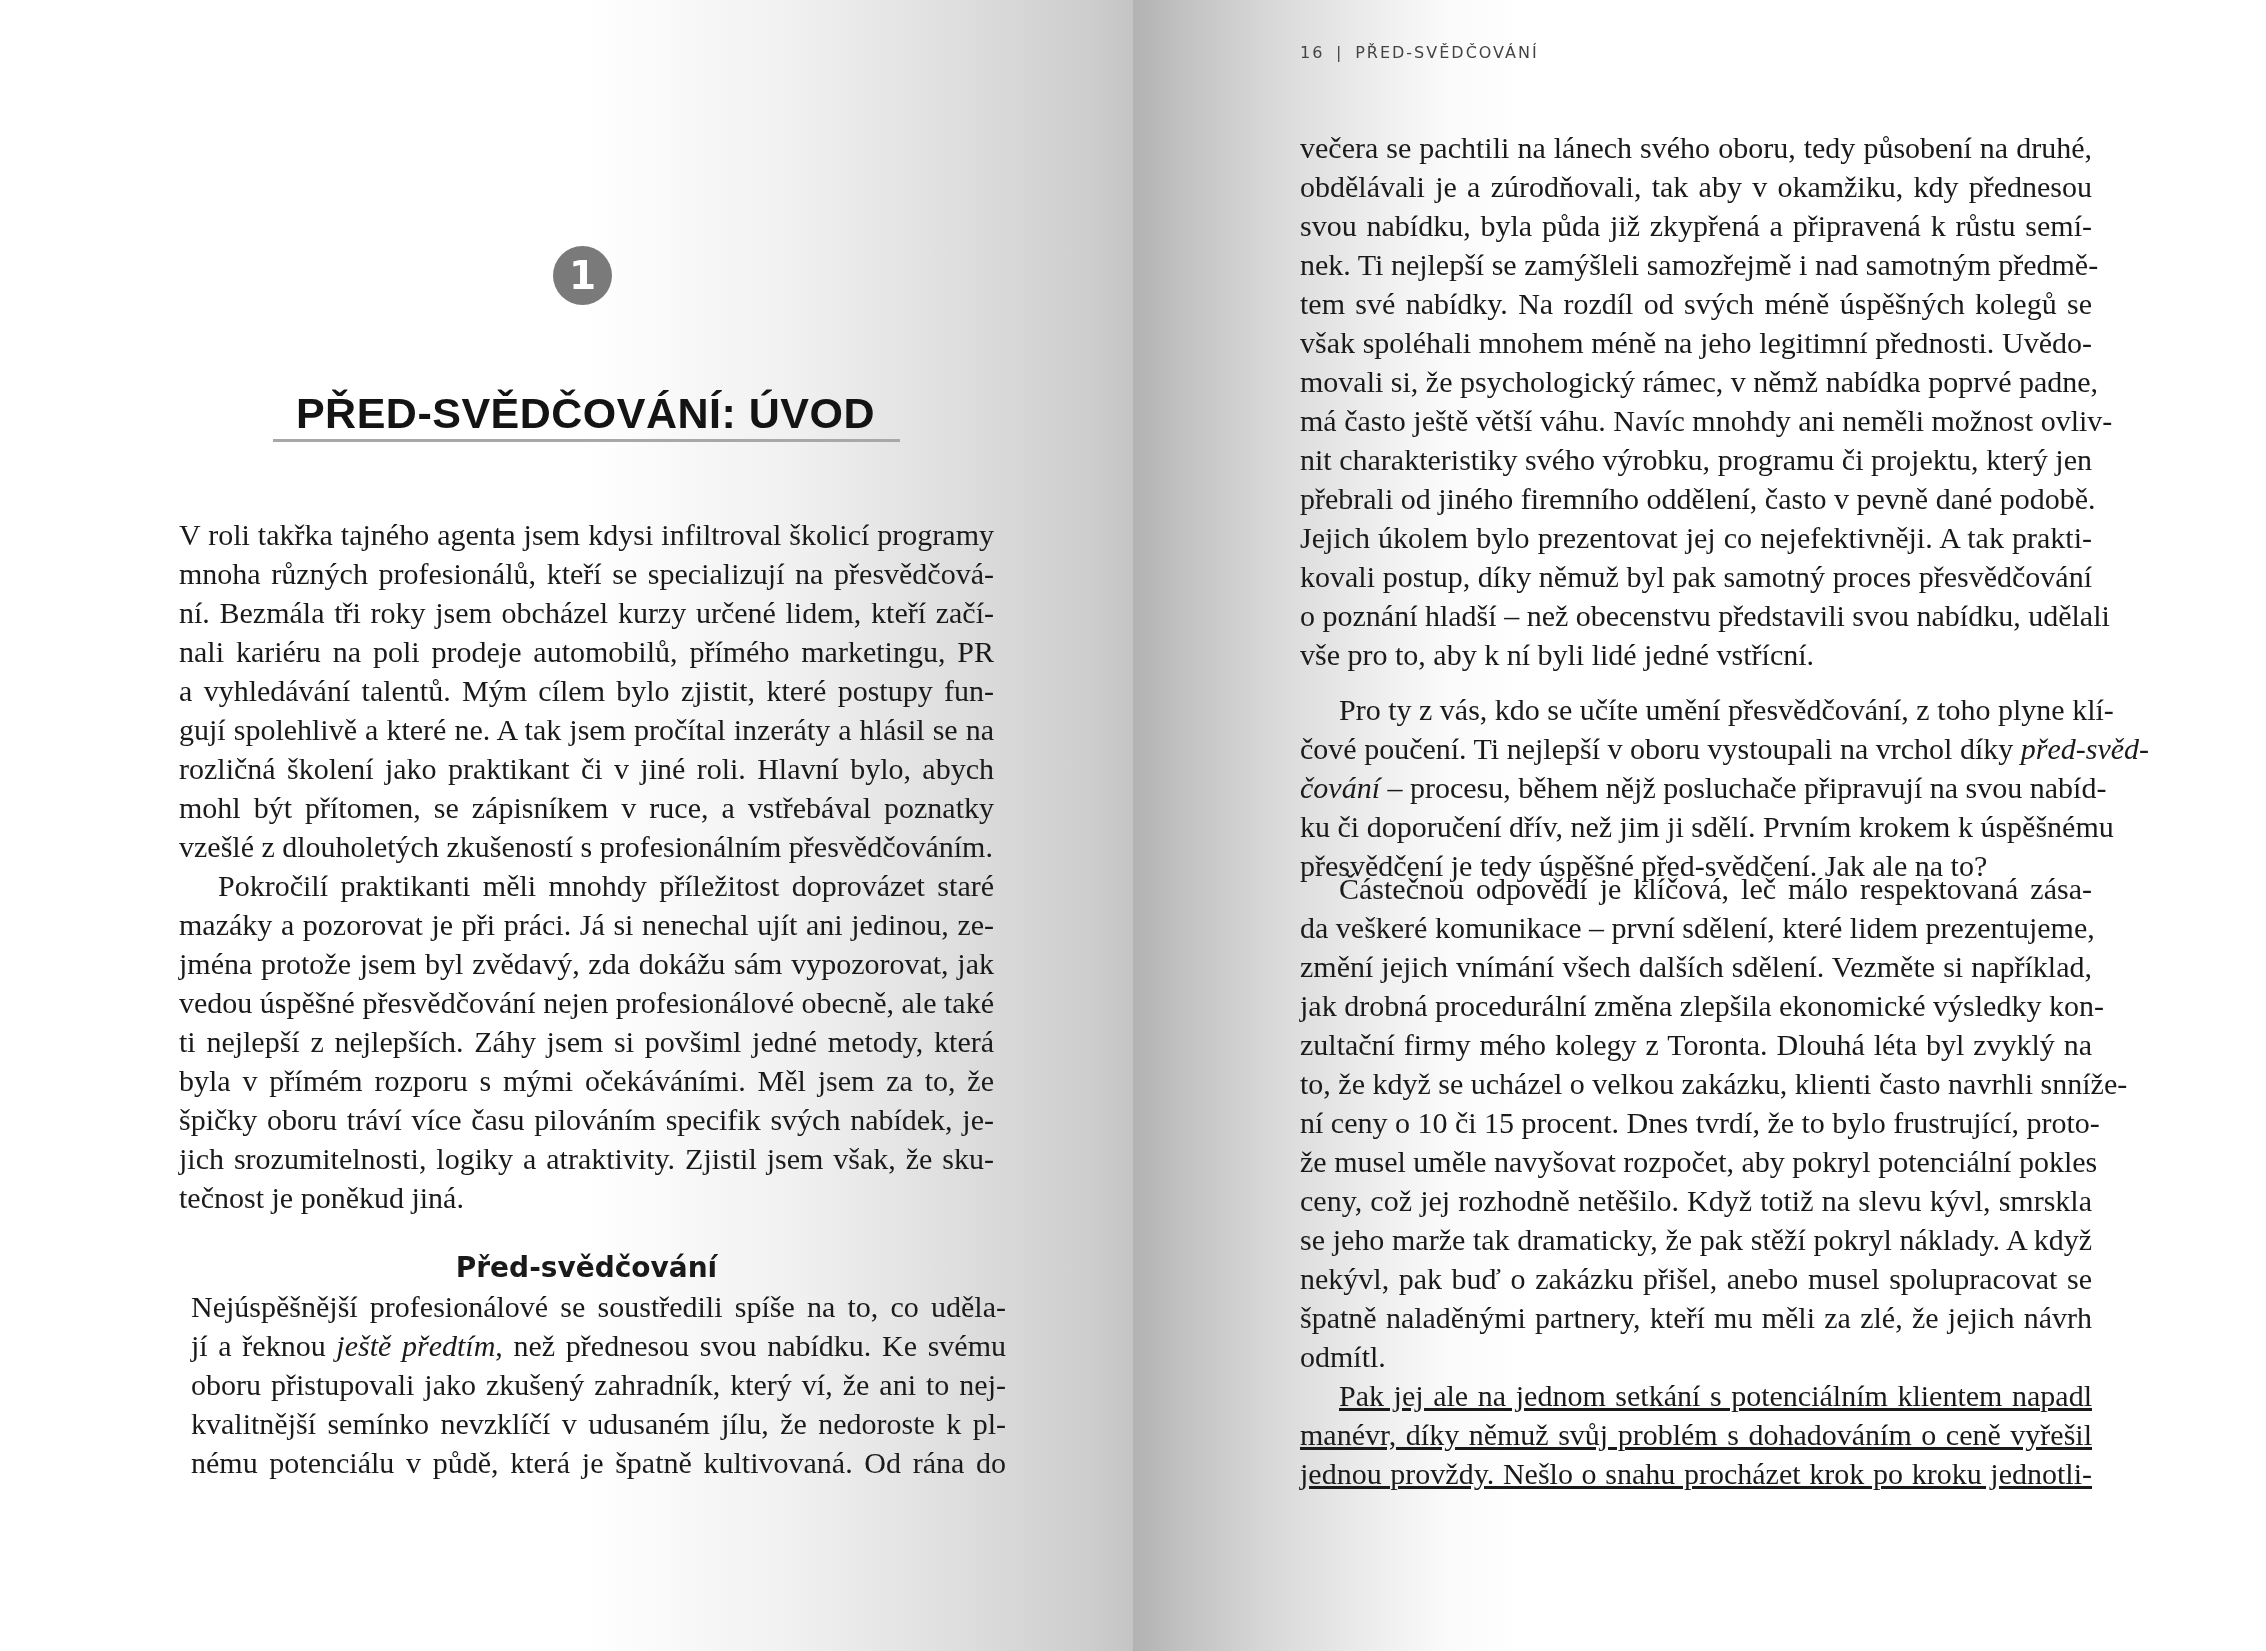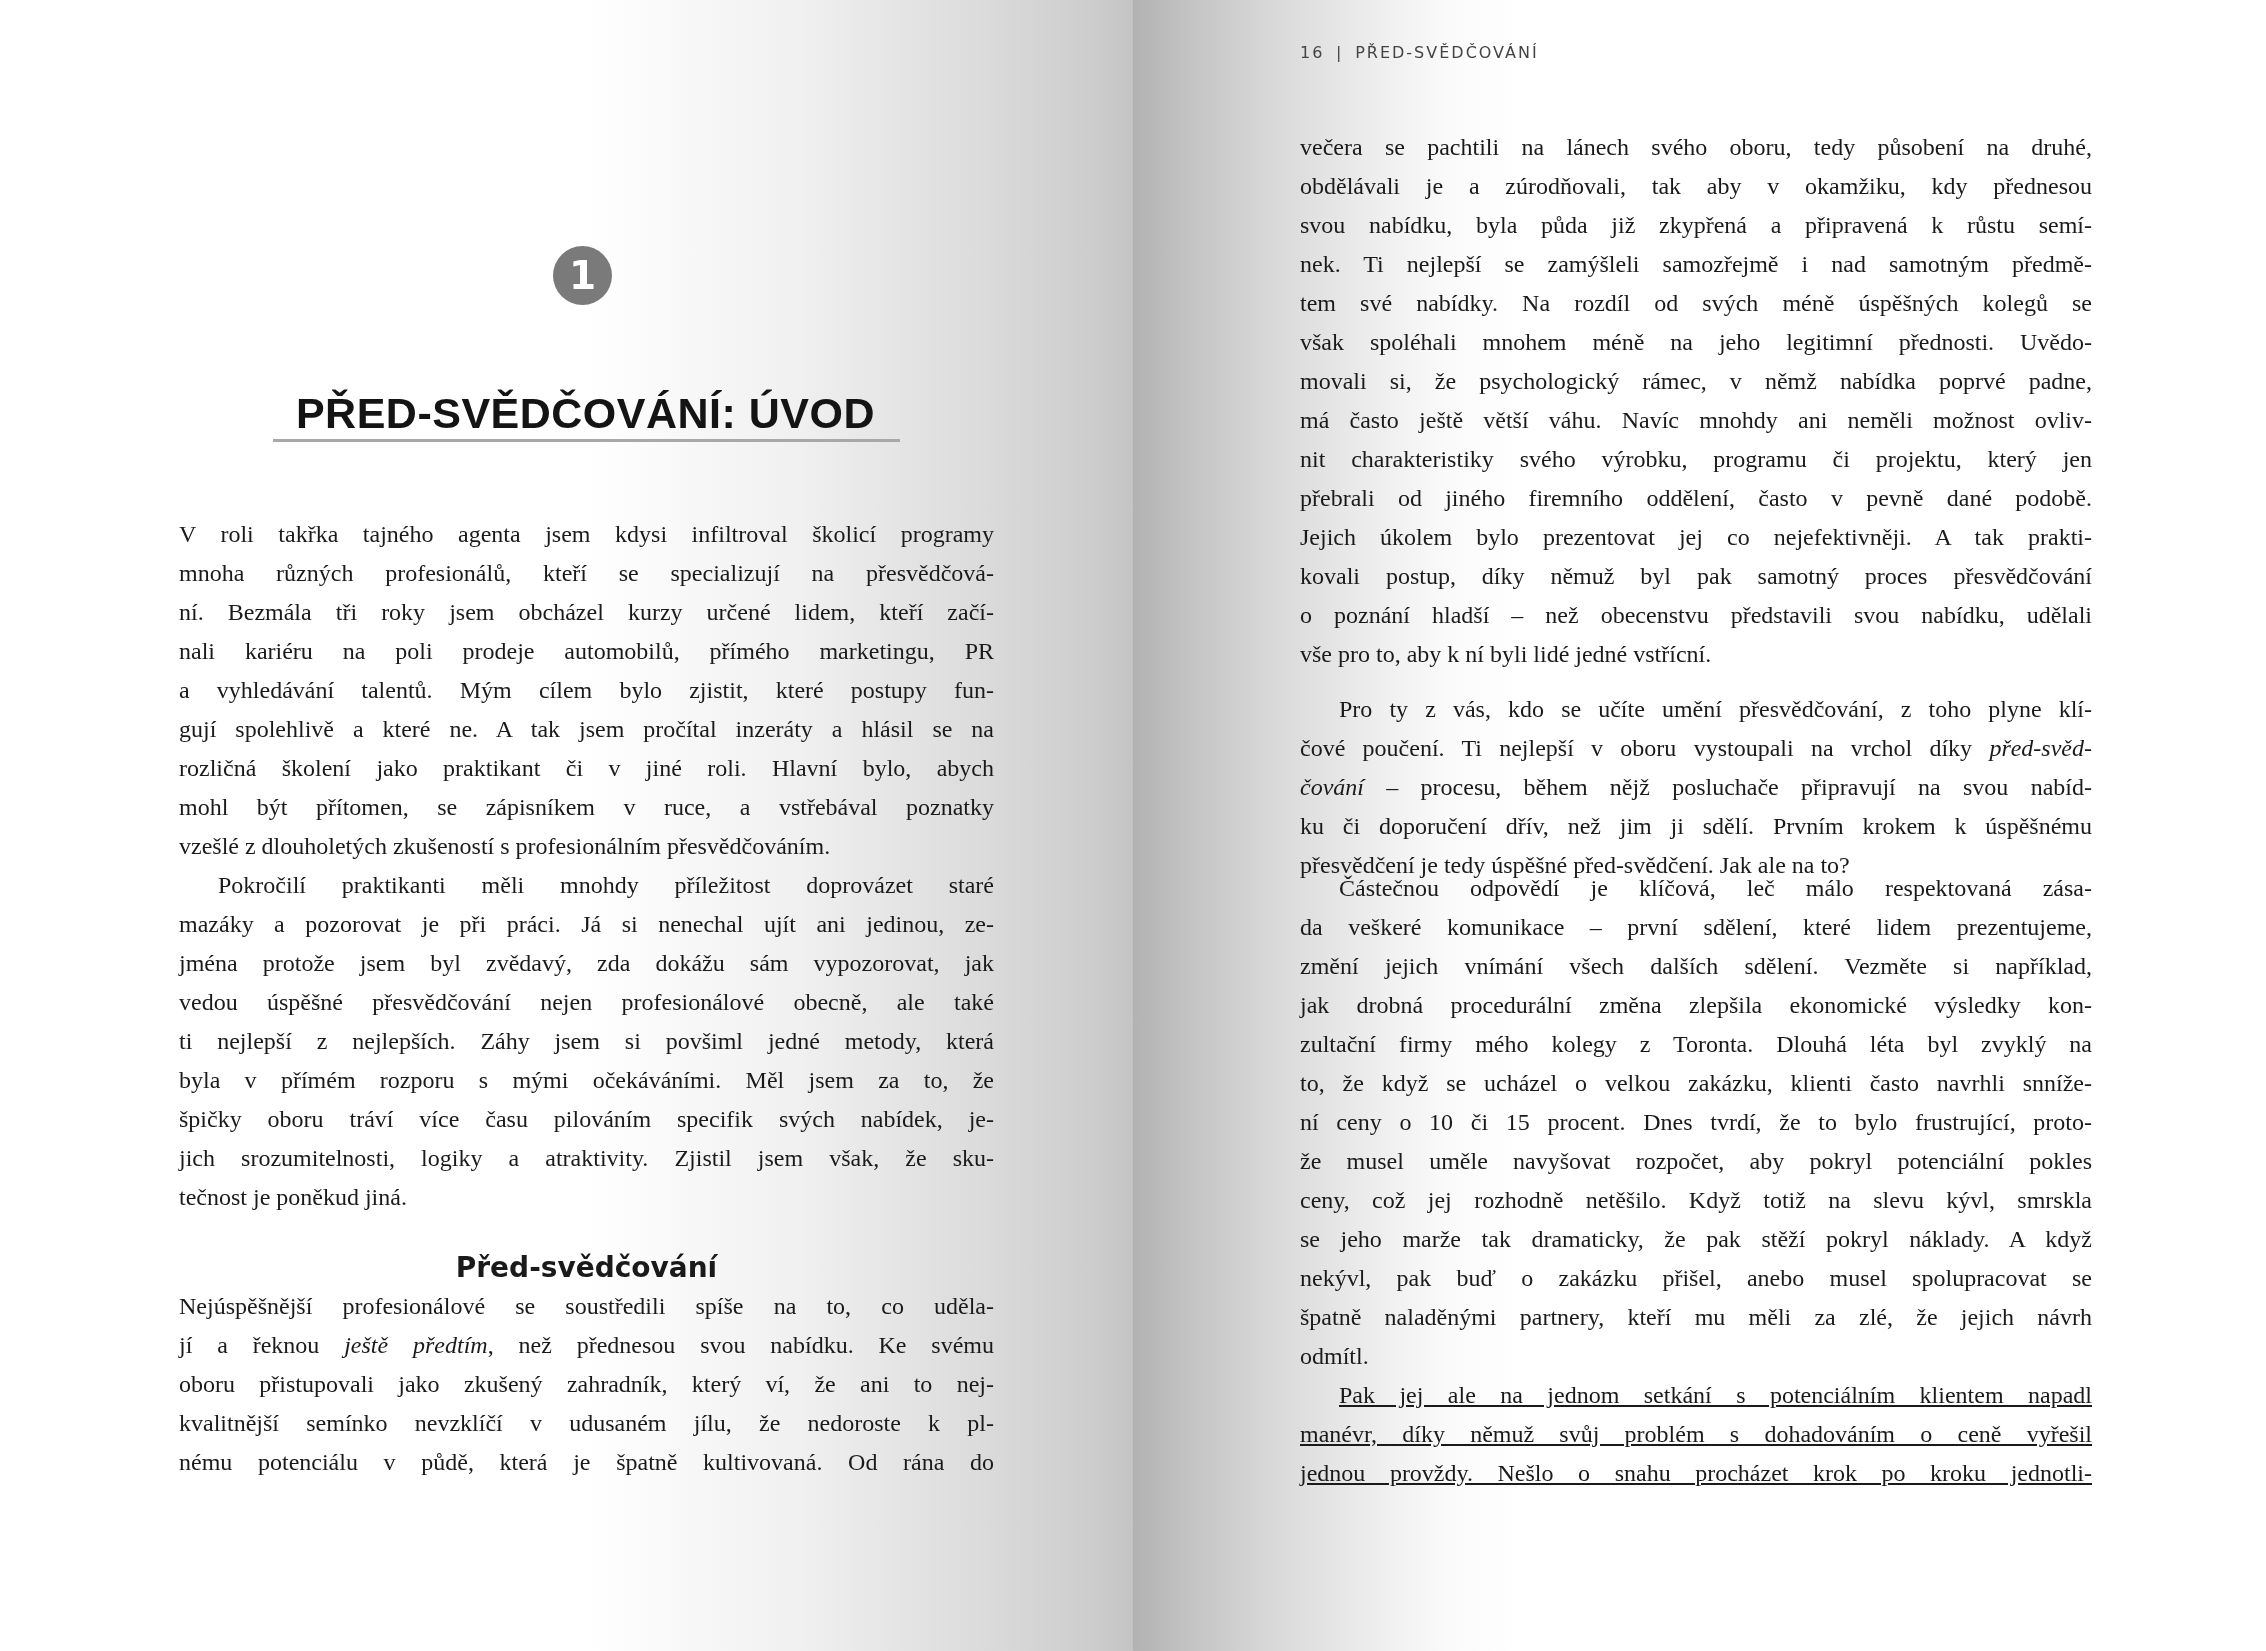--- a/index.html
+++ b/index.html
@@ -27,21 +27,21 @@
   .chapter-title {
     position:absolute; left:271px; top:388px; width:629px;
     font-family:Liberation Sans, sans-serif; font-weight:bold; font-size:43px;
     letter-spacing:0.5px; line-height:51px; color:#141414; text-align:center;
     white-space:nowrap;
   }
   .title-rule {
     position:absolute; left:273px; top:439px; width:627px; height:2.9px; background:#a8a8a8;
   }
   .body-text {
-    position:absolute; font-size:24px; line-height:39px; text-align:justify;
+    position:absolute; font-size:30px; line-height:39px; text-align:justify;
     text-align-last:justify;
   }
   .body-text .line { display:block; height:39px; white-space:nowrap; overflow:visible; text-align:justify; text-align-last:justify; }
   .body-text .line.last { text-align-last:left; }
   .body-text .line.indent { text-indent:39px; }
   .left-body { left:179px; width:815px; }
   .right-body { left:1300px; width:792px; }
   .subheading {
     position:absolute; left:179px; width:815px; top:1248px; text-align:center;
     font-family:"DejaVu Sans", sans-serif; font-weight:bold; font-size:28px; line-height:39px; color:#1a1a1a;
@@ -81,21 +81,21 @@
     <span class="line">vedou úspěšné přesvědčování nejen profesionálové obecně, ale také</span>
     <span class="line">ti nejlepší z nejlepších. Záhy jsem si povšiml jedné metody, která</span>
     <span class="line">byla v přímém rozporu s mými očekáváními. Měl jsem za to, že</span>
     <span class="line">špičky oboru tráví více času pilováním specifik svých nabídek, je-</span>
     <span class="line">jich srozumitelnosti, logiky a atraktivity. Zjistil jsem však, že sku-</span>
     <span class="line last">tečnost je poněkud jiná.</span>
   </div>
 
   <div class="subheading">Před-svědčování</div>
 
-  <div class="body-text left-body" style="top:1287px;">
+  <div class="body-text left-body" style="top:1287px;margin-left:12px;">
     <span class="line">Nejúspěšnější profesionálové se soustředili spíše na to, co uděla-</span>
     <span class="line"><span>jí a řeknou </span><em>ještě předtím</em><span>, než přednesou svou nabídku. Ke svému</span></span>
     <span class="line">oboru přistupovali jako zkušený zahradník, který ví, že ani to nej-</span>
     <span class="line">kvalitnější semínko nevzklíčí v udusaném jílu, že nedoroste k pl-</span>
     <span class="line">nému potenciálu v půdě, která je špatně kultivovaná. Od rána do</span>
   </div>
 </div>
 
 <div class="page page-right"></div>
 

